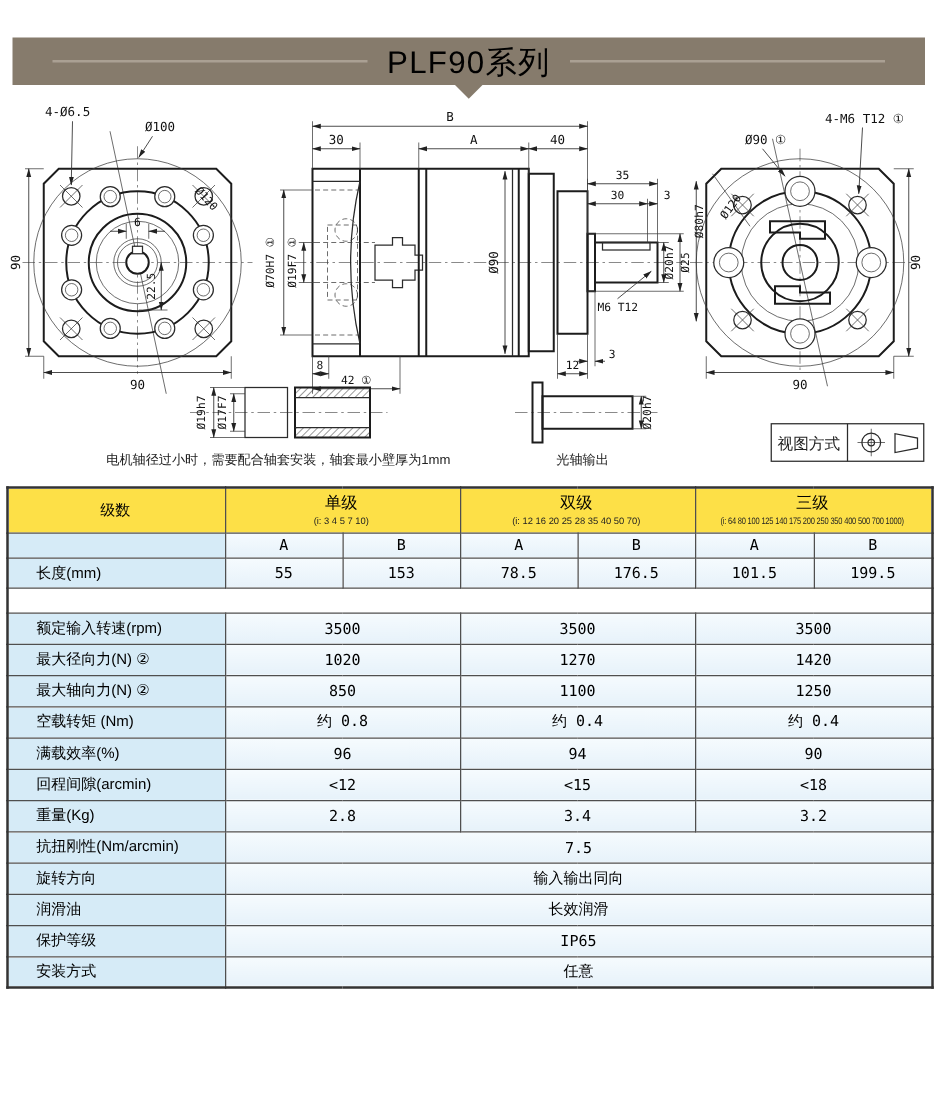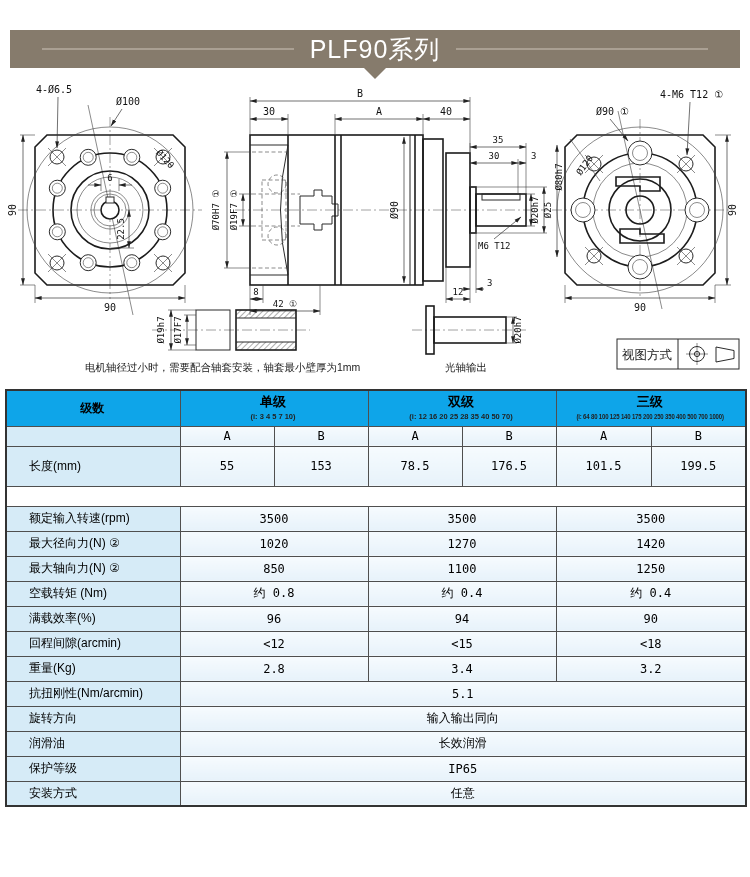--- a/index.html
+++ b/index.html
@@ -2,21 +2,21 @@
 <html><head>
 <meta charset="utf-8">
 <style>
   * { margin:0; padding:0; box-sizing:border-box; }
   html,body { width:750px; height:877px; background:#fff; overflow:hidden;
     font-family:"Liberation Sans","DejaVu Sans",sans-serif; }
   
   .header-bar { margin:30px 10px 0; height:38px; background:#867b6c;
     display:flex; align-items:center; justify-content:center; gap:16px; }
   .header-line { height:2px; background:#aaa093; flex:0 0 252px; }
-  .header-title { color:#ffffff; font-size:25px; letter-spacing:1px; white-space:nowrap; }
+  .header-title { color:#000000; font-size:25px; letter-spacing:1px; white-space:nowrap; }
   .header-tri { width:0; height:0; margin:0 auto;
     border-left:11px solid transparent; border-right:11px solid transparent;
     border-top:11px solid #867b6c; }
   
   svg.drawing { display:block; margin-top:2px; }
   svg .bold { stroke:#1c1c1c; stroke-width:1.6; fill:none; }
   svg .med  { stroke:#2b2b2b; stroke-width:1;   fill:none; }
   svg .thin { stroke:#3c3c3c; stroke-width:0.6; fill:none; }
   svg .dash { stroke:#3c3c3c; stroke-width:0.6; fill:none; stroke-dasharray:4 2.5; }
   svg .cl   { stroke:#555;    stroke-width:0.55;fill:none; stroke-dasharray:10 3 2 3; }
@@ -25,26 +25,26 @@
   svg text.dt  { font-family:"DejaVu Sans Mono",monospace; font-size:10px; fill:#111; }
   svg text.dt9 { font-size:9px; }
   svg text.cn  { font-family:"Liberation Sans","DejaVu Sans",sans-serif; font-size:10.5px; fill:#222; }
   svg text.vm  { font-size:12.5px; fill:#222; }
   
   table.spec-table { border-collapse:collapse; table-layout:fixed;
     width:740px; margin:6px 5px 0; border:2px solid #333; }
   .spec-table td { border:1px solid #4f4f4f; text-align:center; color:#000;
     font-size:12px; padding:2px; height:25px; overflow:hidden; }
   .spec-table td.lbl { background:#d6ebf7; text-align:left; padding-left:22px; }
-  .spec-table td.lblc { background:#0ea5e9; text-align:center; padding-left:0;font-weight:bold; }
+  .spec-table td.lblc { background:#fde047; text-align:center; padding-left:0; }
   .spec-table td.val { background:linear-gradient(#f6fbfe,#e7f2fa);
     font-family:"DejaVu Sans Mono",monospace; font-size:12px; }
   .spec-table tr.h1 td { height:36px; }
   .spec-table tr.h2 td { height:20px; }
-  .spec-table tr.len td { height:40px; }
+  .spec-table tr.len td { height:24px; }
   .spec-table tr.spacer td { height:20px; background:#fff; }
   .gname { font-size:13px; line-height:13px; }
   .gratio { display:inline-block; font-size:7.5px; line-height:10px; white-space:nowrap; color:#222; }
   .gratio.g3 { transform:scaleX(.8); transform-origin:50% 50%; letter-spacing:-0.2px; }
 </style>
 </head>
 <body>
 
 <div class="header-bar">
   <div class="header-line"></div>
@@ -412,21 +412,21 @@
   </tr>
   <tr>
     <td class="lbl">重量(Kg)</td>
     <td class="val" colspan="2">2.8</td>
     <td class="val" colspan="2">3.4</td>
     <td class="val" colspan="2">3.2</td>
   </tr>
 
   <tr>
     <td class="lbl">抗扭刚性(Nm/arcmin)</td>
-    <td class="val" colspan="6">5.1</td>
+    <td class="val" colspan="6">7.5</td>
   </tr>
   <tr>
     <td class="lbl">旋转方向</td>
     <td class="val" colspan="6">输入输出同向</td>
   </tr>
   <tr>
     <td class="lbl">润滑油</td>
     <td class="val" colspan="6">长效润滑</td>
   </tr>
   <tr>

